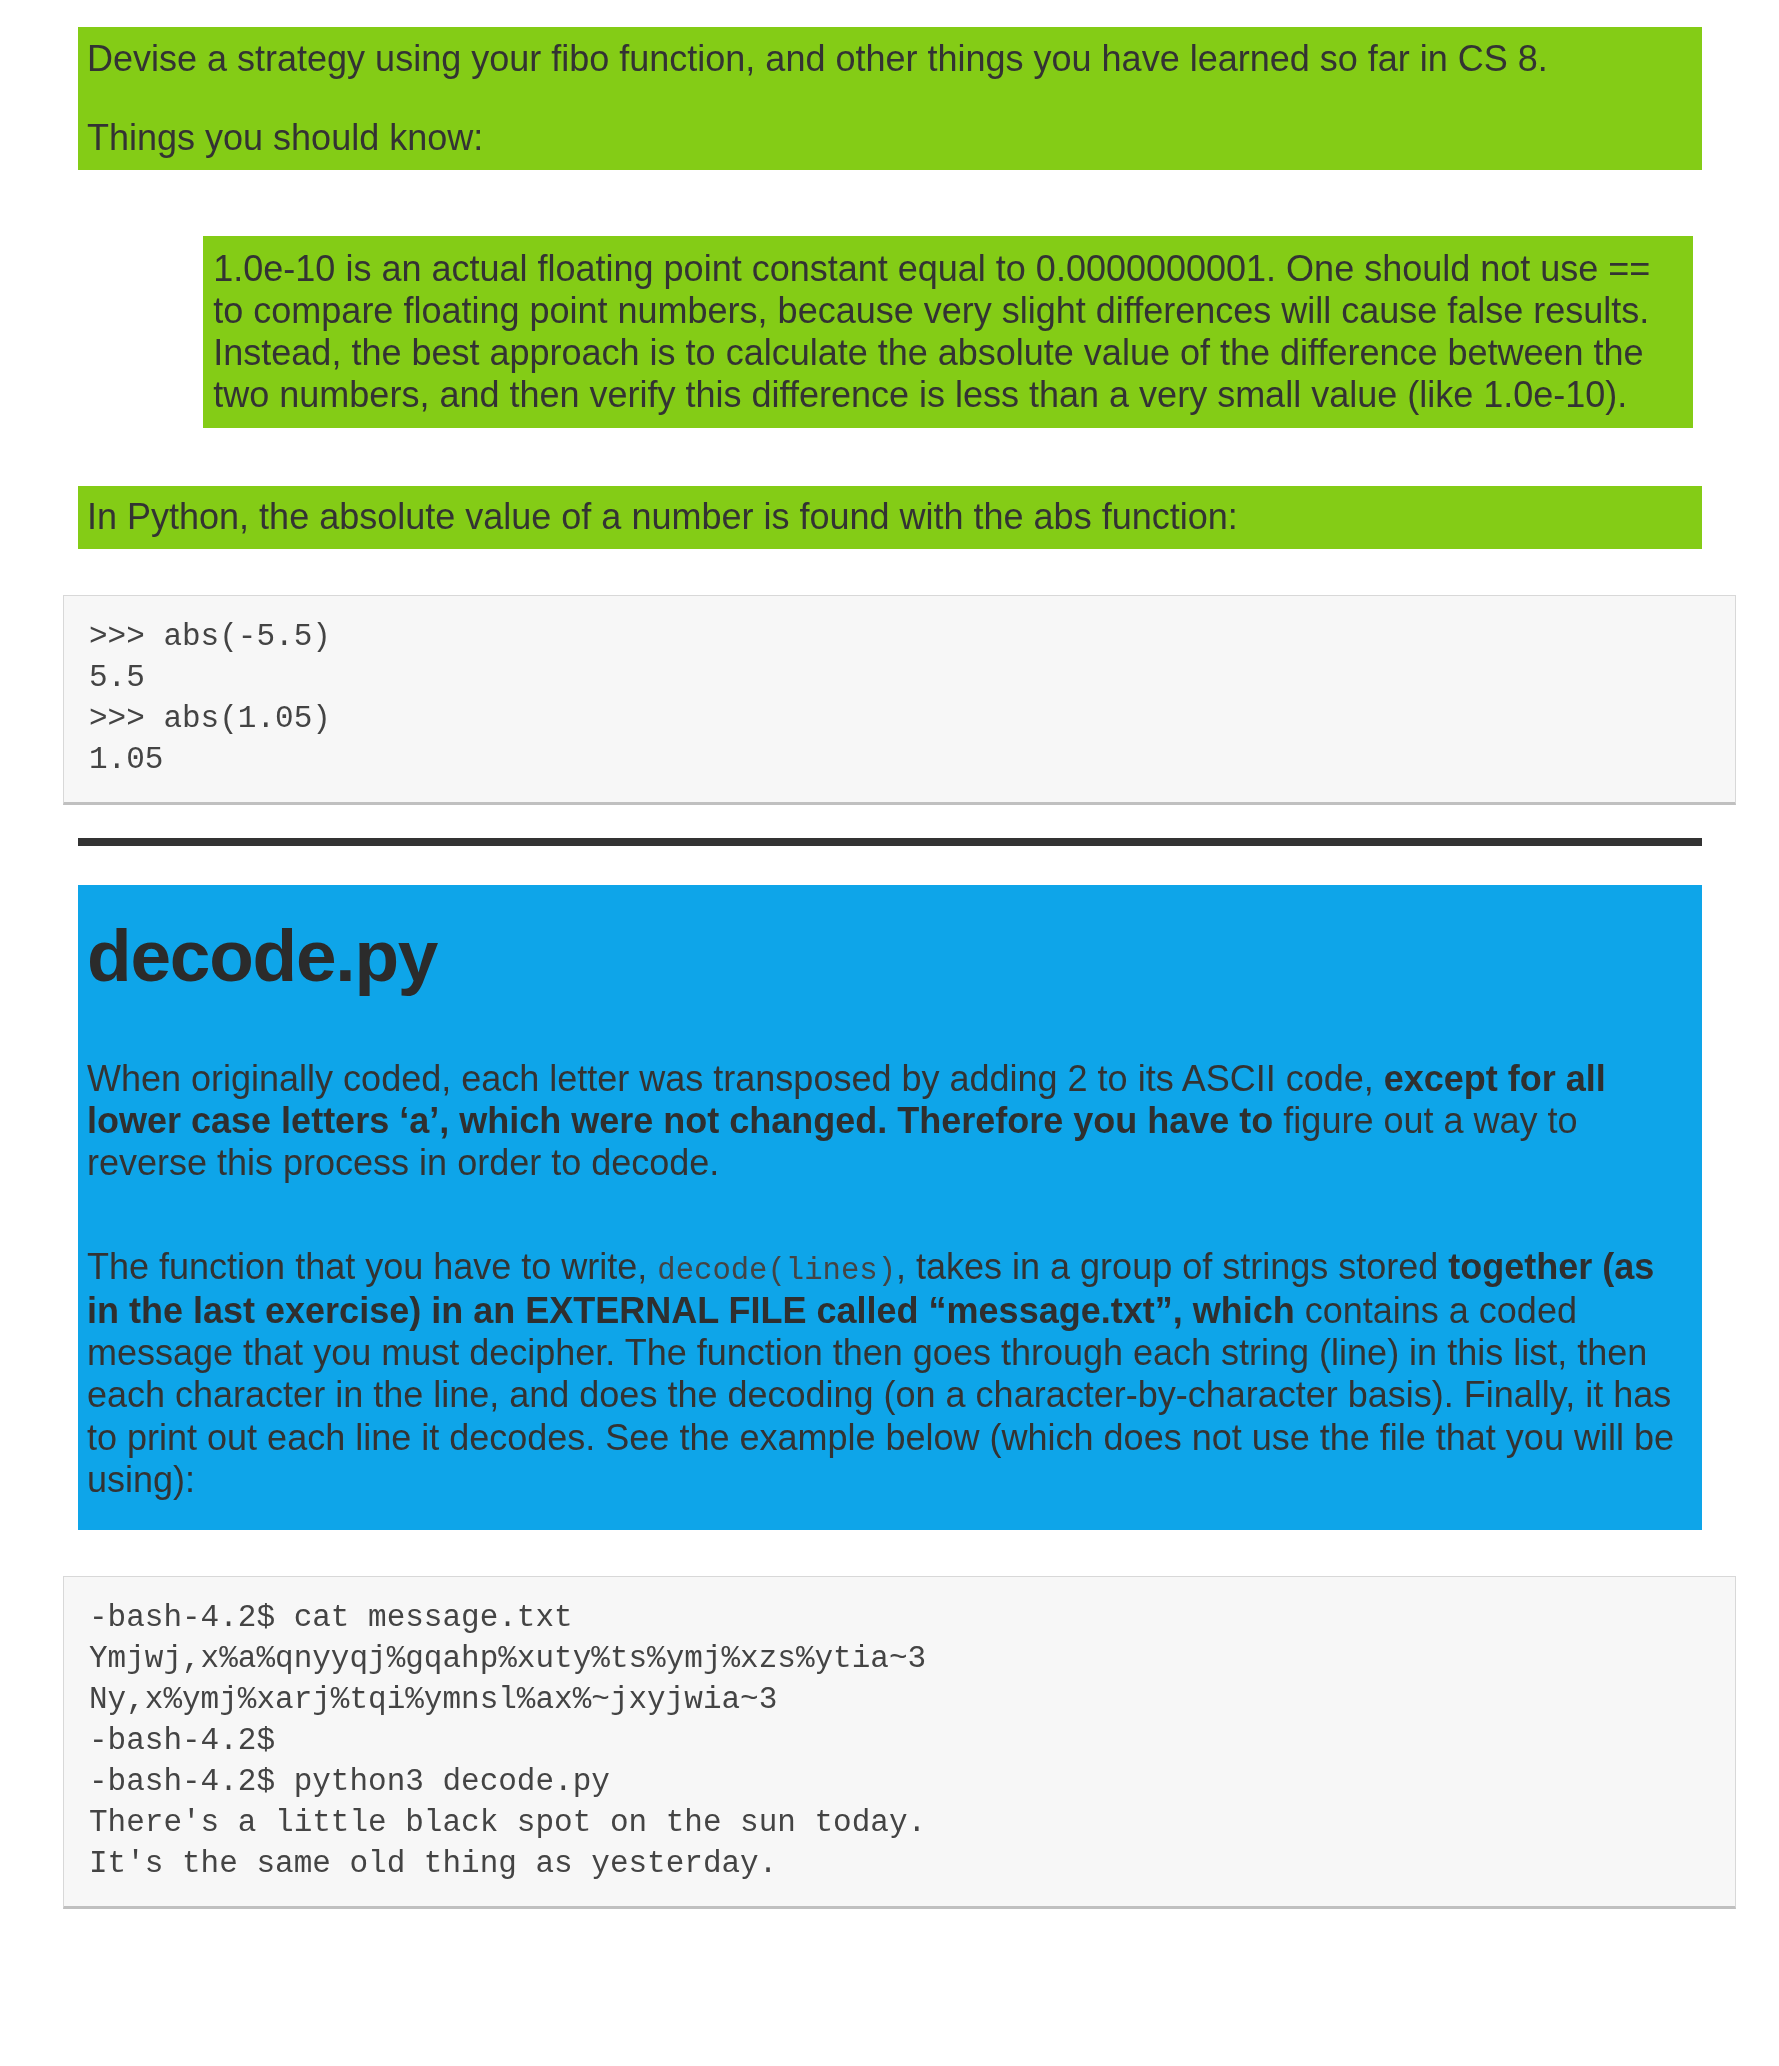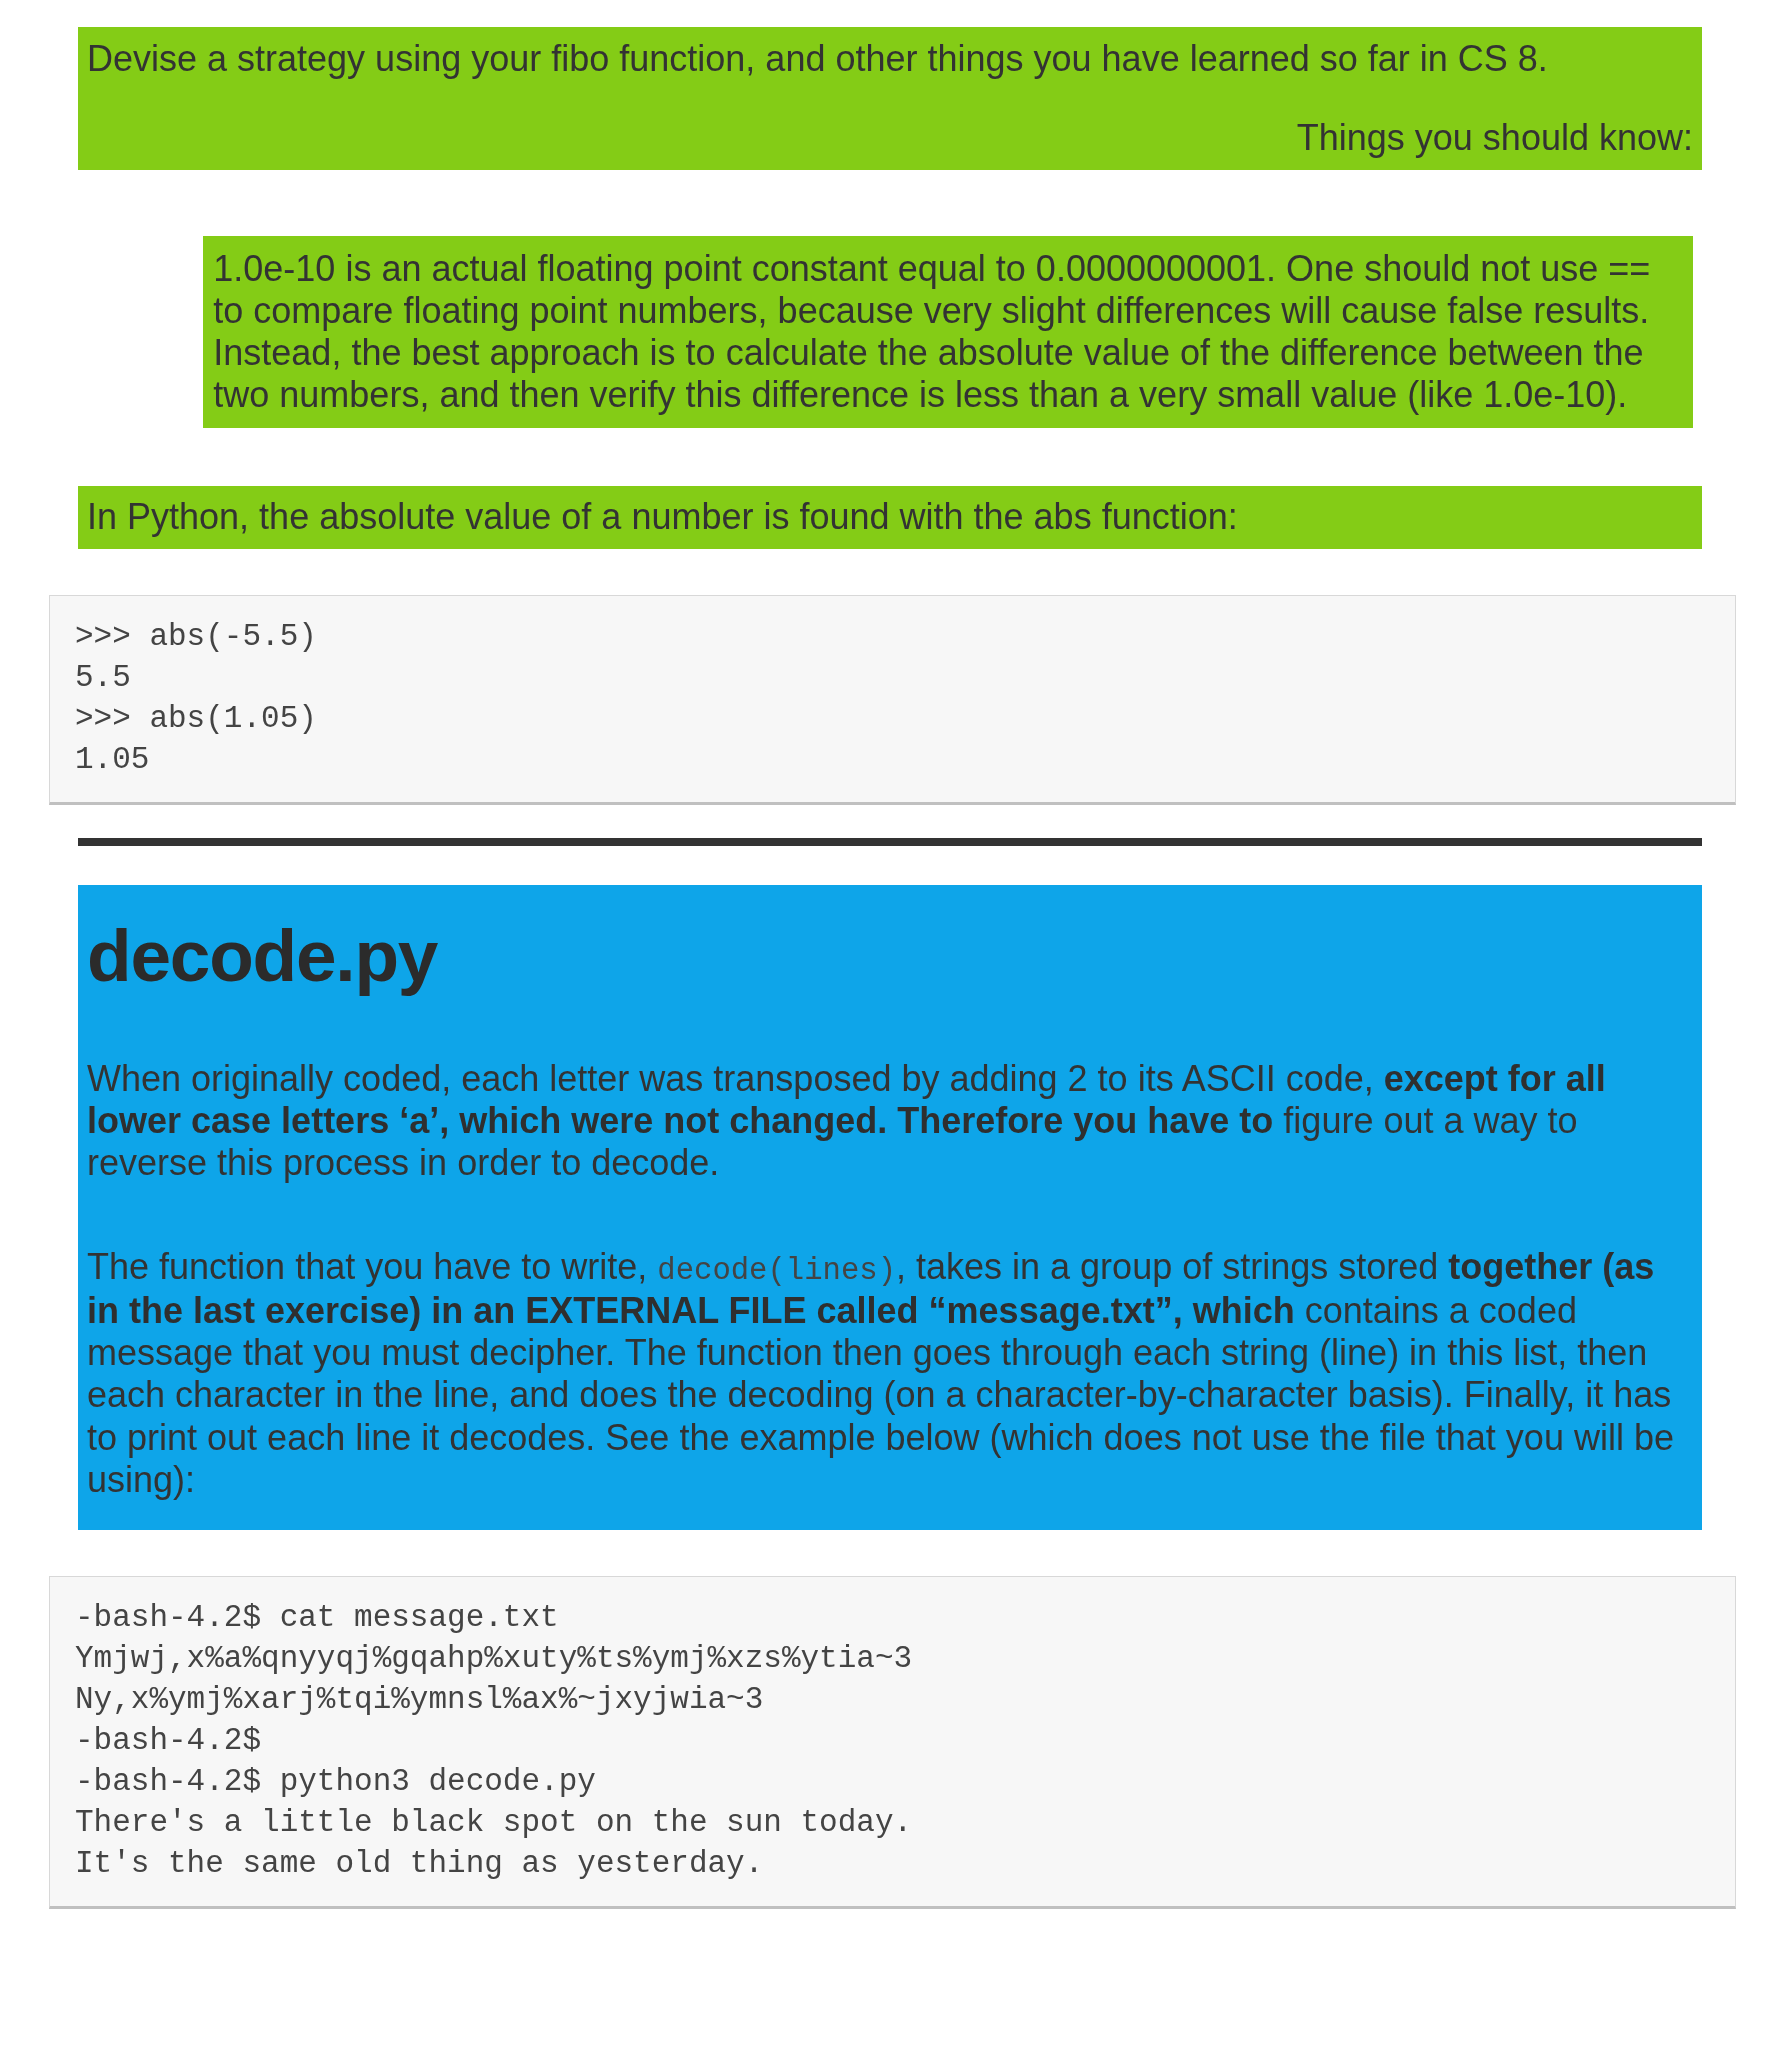--- a/index.html
+++ b/index.html
@@ -25,33 +25,32 @@
     background: #84cc16;
     margin: 0 34px 0 31px;
     padding: 10.7px 9px;
   }
   .block p {
     margin: 0;
     line-height: 1.16;
   }
   .block p + p {
     margin-top: 38px;
-    text-align: right;
   }
   .note-block {
     margin: 66px 43px 0 156px;
     padding: 12.4px 10.3px;
   }
   .inpython-block {
     margin-top: 58px;
   }
   
   pre.codebox {
     box-sizing: border-box;
-    margin: 46px 0 0 2px;
+    margin: 46px 0 0 16px;
     background: #f7f7f7;
     border: 1.7px solid #d8d8d8;
     border-bottom: 3.7px solid #c0c0c0;
     padding: 21.5px 25px;
     font-family: "Liberation Mono", monospace;
     font-size: 31px;
     line-height: 1.32;
     color: #444444;
     white-space: pre-wrap;
     word-wrap: break-word;

